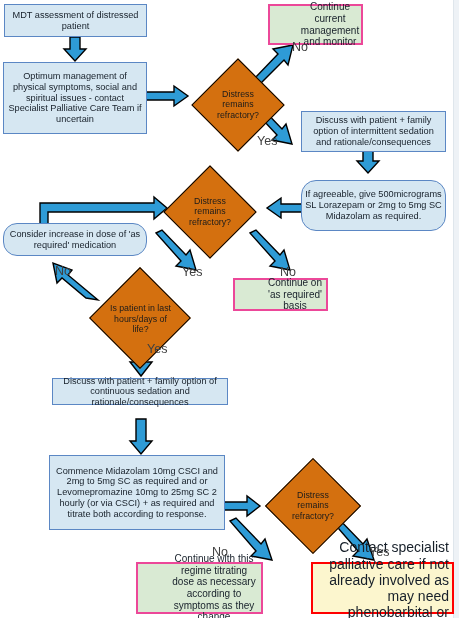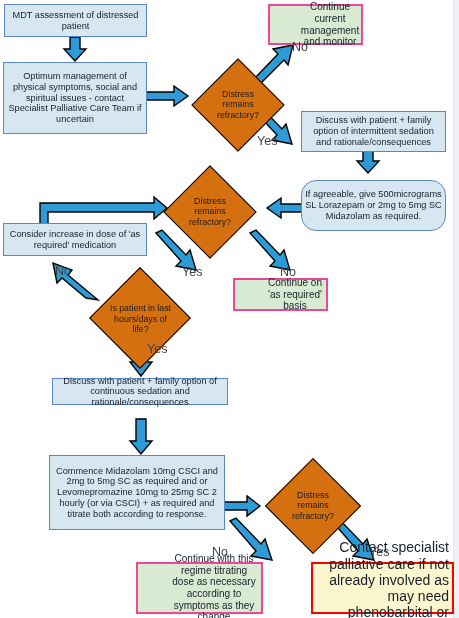--- a/index.html
+++ b/index.html
@@ -217,21 +217,21 @@
     <span>If agreeable, give 500micrograms SL Lorazepam or 2mg to 5mg SC Midazolam as required.</span>
   </div>
 
   <div class="diamond" style="left:160px;top:169px;width:100px;height:85px;">
     <div class="shape" style="left:17px;top:9.5px;width:66px;height:66px;"></div>
     <div class="dlabel">Distress
 remains
 refractory?</div>
   </div>
 
-  <div class="node box-blue" style="left:3px;top:223px;width:144px;height:33px;">
+  <div class="node box-blue" style="left:3px;top:223px;width:144px;height:33px;border-radius:14px;">
     <span>Consider increase in dose of 'as required' medication</span>
   </div>
 
   <div class="node box-green" style="left:233px;top:278px;width:95px;height:33px;">
     <span>Continue on 'as required' basis</span>
   </div>
 
   <div class="diamond" style="left:88px;top:274px;width:105px;height:90px;">
     <div class="shape" style="left:16px;top:8px;width:72px;height:72px;"></div>
     <div class="dlabel">Is patient in last

